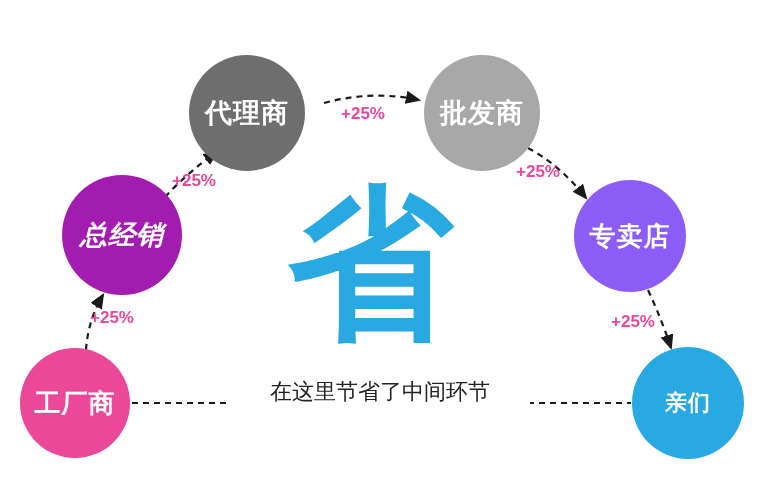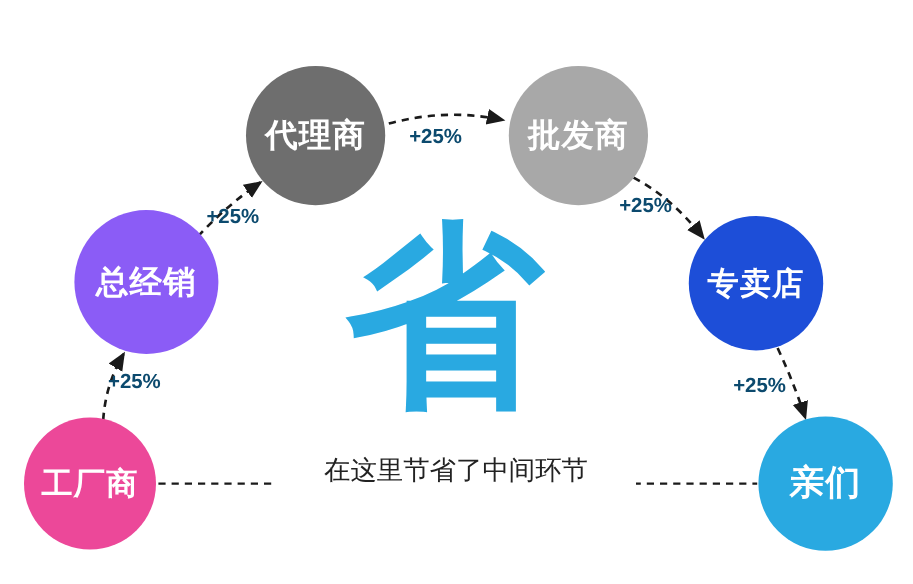--- a/index.html
+++ b/index.html
@@ -33,44 +33,44 @@
     z-index: 2;
     letter-spacing: 1px;
   }
   .node span { white-space: nowrap; }
   .node-factory {
     left: 20px; top: 348px; width: 110px; height: 110px;
     background: #ec4899; font-size: 26px;
   }
   .node-general-distributor {
     left: 62px; top: 175px; width: 120px; height: 120px;
-    background: #8b5cf6; font-size: 27px;
+    background: #a21caf; font-size: 27px; font-style: italic;
   }
   .node-agent {
-    left: 205px; top: 55px; width: 116px; height: 116px;
+    left: 189px; top: 55px; width: 116px; height: 116px;
     background: #6e6e6e; font-size: 27px;
   }
   .node-wholesaler {
     left: 424px; top: 55px; width: 116px; height: 116px;
     background: #a8a8a8; font-size: 27px; align-items: center;
   }
   .node-specialty-store {
     left: 574px; top: 180px; width: 112px; height: 112px;
-    background: #1d4ed8; font-size: 26px;
+    background: #8b5cf6; font-size: 26px;
   }
   .node-customers {
     left: 632px; top: 347px; width: 112px; height: 112px;
-    background: #29a9e1; font-size: 29px;
+    background: #29a9e1; font-size: 22px;
   }
   .percent-label {
     position: absolute;
     z-index: 3;
     font-size: 17px;
     font-weight: bold;
-    color: #0c4a6e;
+    color: #ec4899;
     white-space: nowrap;
     text-align: right;
   }
   .percent-0 { left: 90px;  top: 308px; }
   .percent-1 { left: 172px; top: 171px; }
   .percent-2 { left: 341px; top: 104px; }
   .percent-3 { left: 516px; top: 162px; }
   .percent-4 { left: 611px; top: 312px; }
   .center-char {
     position: absolute;

